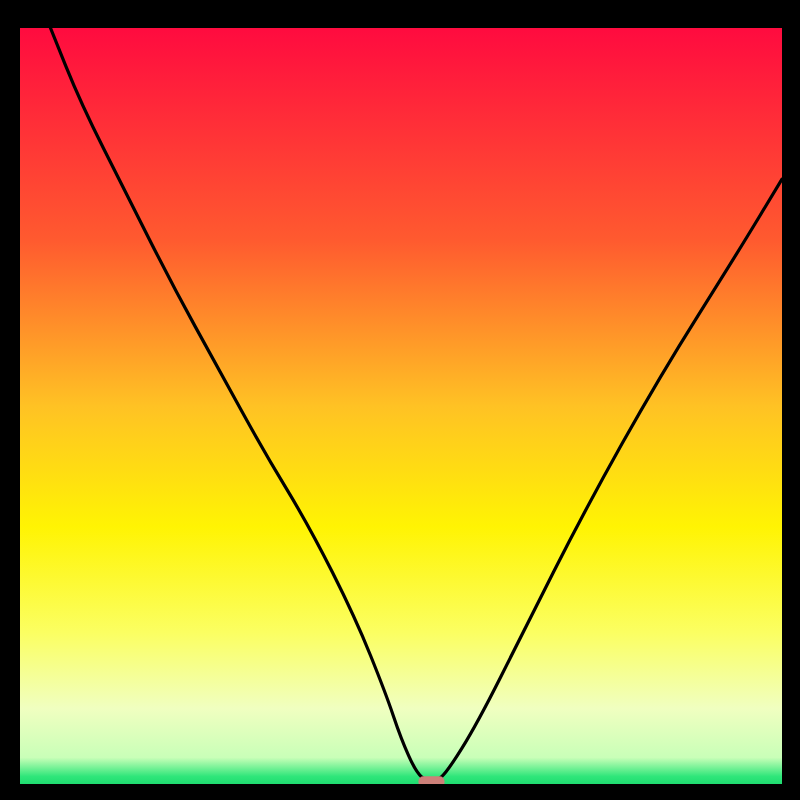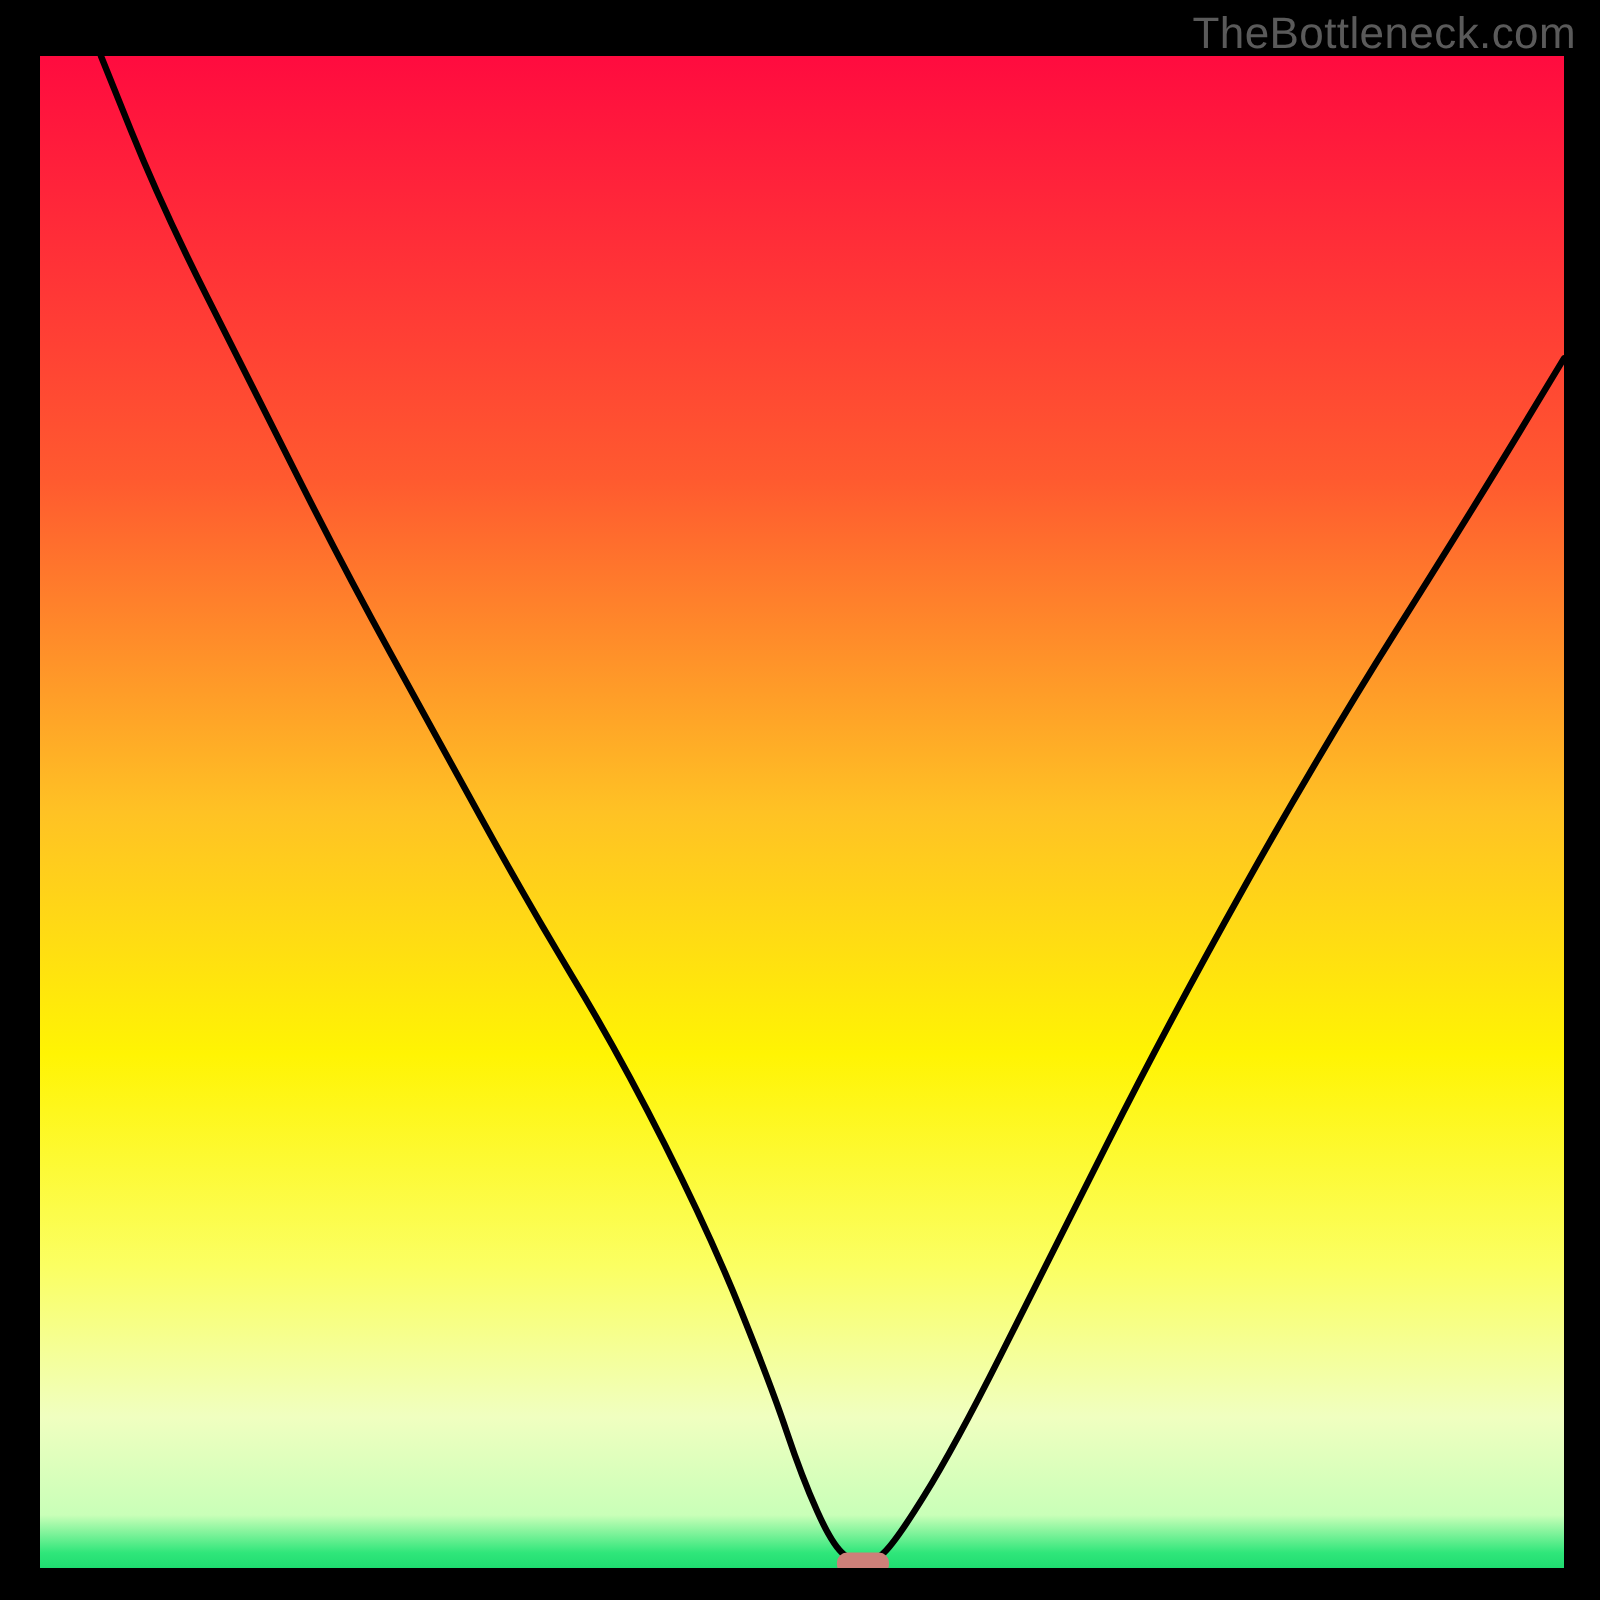--- a/index.html
+++ b/index.html
@@ -49,21 +49,20 @@
   }
   .marker-pill {
     fill: #cd8079;
   }
 </style>
 </head>
 <body>
 
 <div class="frame">
 
-  <div class="watermark">TheBottleneck.com</div>
 
   <div class="plot-area">
     <svg viewBox="0 0 762 756" preserveAspectRatio="none">
       <defs>
         <linearGradient id="bg-grad" x1="0" y1="0" x2="0" y2="1">
         <stop offset="0%" stop-color="#ff0b3f"></stop>
             <stop offset="28.000000000000004%" stop-color="#ff5a2f"></stop>
             <stop offset="50%" stop-color="#ffc224"></stop>
             <stop offset="66%" stop-color="#fff403"></stop>
             <stop offset="80%" stop-color="#fbff62"></stop>

